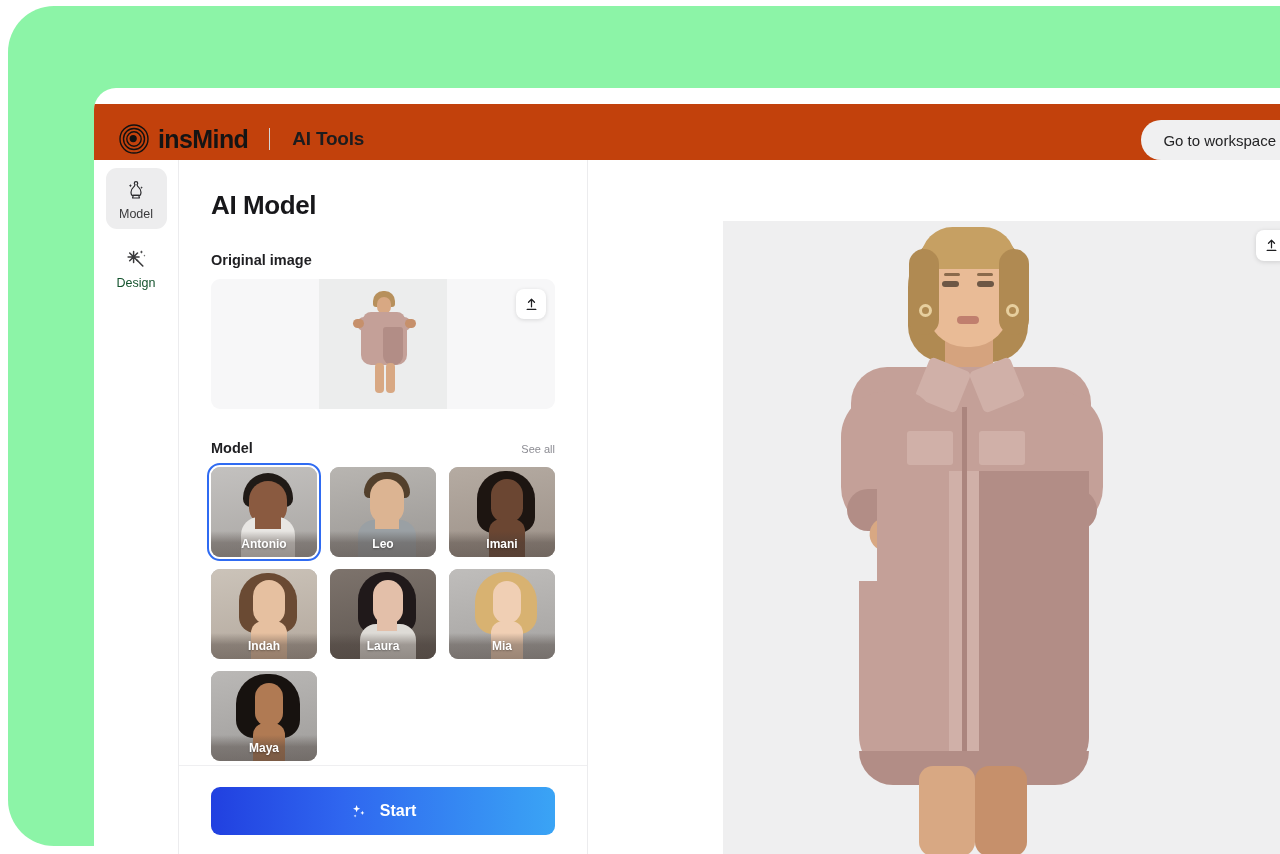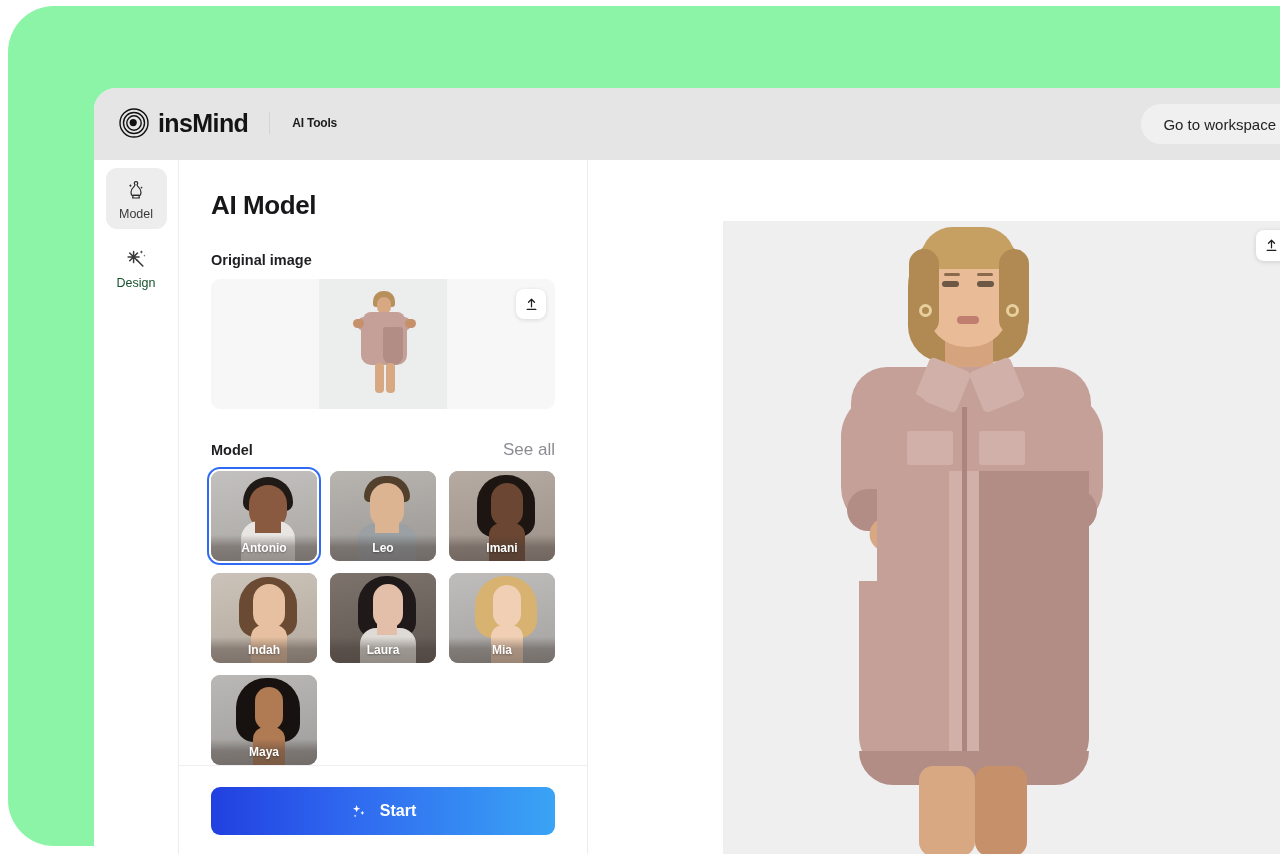--- a/index.html
+++ b/index.html
@@ -24,39 +24,39 @@
     position: absolute;
     left: 94px; top: 88px;
     width: 1186px; height: 766px;
     background: #ffffff;
     border-radius: 22px 0 0 0;
     overflow: hidden;
   }
 
   
   #topbar {
-    position: absolute; left: 0; top: 0;
+    position: absolute; left: 0; top: 16px;
     width: 100%; height: 72px;
-    background: #e5e5e5;
+    background: #c2410c;
   }
   #brand {
     position: absolute; left: 25px; top: 20px;
     display: flex; align-items: center; gap: 9px;
   }
   #logo-mark { width: 30px; height: 30px; display: block; }
   #brand-name {
     font-size: 25px; font-weight: 700; color: #141414;
     letter-spacing: -0.6px;
   }
   #brand-sep {
     width: 1px; height: 22px; background: #d4d4d6;
     margin: 0 13px 0 12px;
   }
   #brand-sub {
-    font-size: 12px; font-weight: 700; color: #1c1c1e;
+    font-size: 19px; font-weight: 700; color: #1c1c1e;
     letter-spacing: -0.2px;
   }
   #workspace-btn {
     position: absolute; right: -18px; top: 16px;
     height: 40px; padding: 0 22px;
     display: flex; align-items: center;
     background: #f0f0f1; border: none;
     border-radius: 20px;
     font-family: "Liberation Sans", sans-serif;
     font-size: 15px; color: #232325; white-space: nowrap;
@@ -100,21 +100,21 @@
   .section-label {
     font-size: 14.5px; font-weight: 700; color: #1f1f22;
     margin-top: 31px; margin-bottom: 11px;
   }
   .section-head {
     display: flex; align-items: baseline; justify-content: space-between;
     margin-top: 31px; margin-bottom: 11px;
   }
   .section-head .section-label { margin: 0; }
   #see-all {
-    font-size: 17px; color: #8c8c93; cursor: pointer;
+    font-size: 11px; color: #8c8c93; cursor: pointer;
   }
 
   
   #orig-strip {
     position: relative;
     height: 130px; border-radius: 9px;
     background: #f7f7f8; overflow: hidden;
   }
   #orig-img-cell {
     position: absolute; left: 108px; top: 0;

